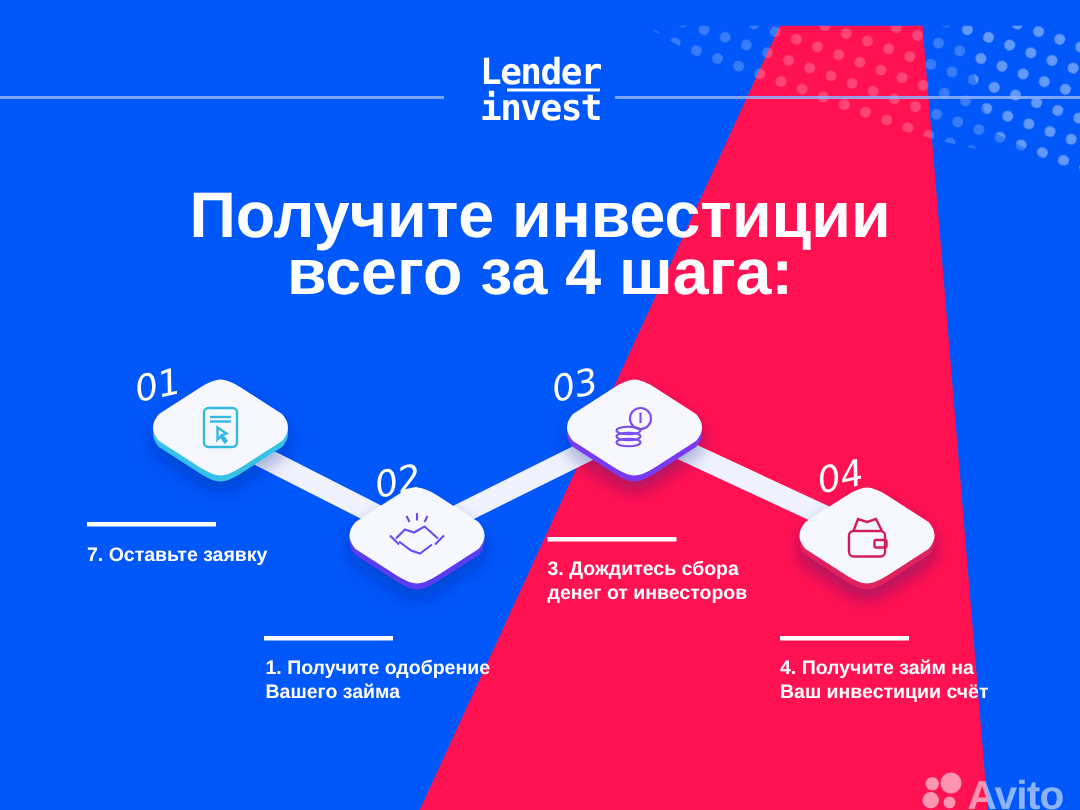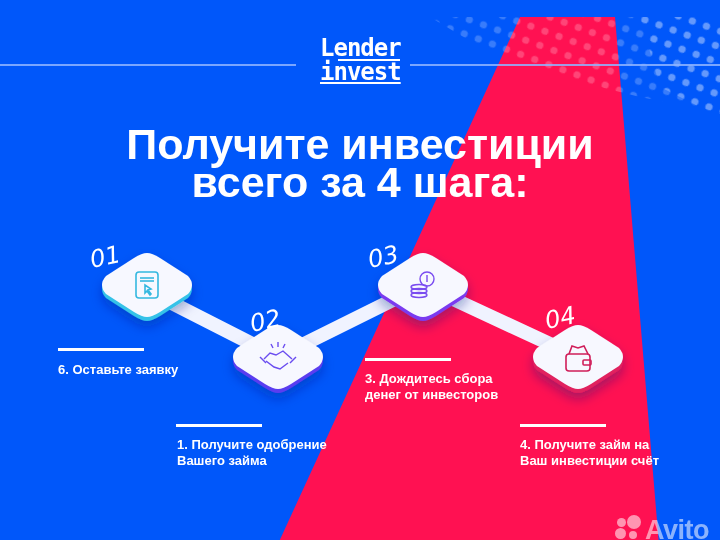--- a/index.html
+++ b/index.html
@@ -3,21 +3,21 @@
   <meta charset="utf-8">
   <style>
     html, body { margin:0; padding:0; }
     body { width:720px; height:540px; overflow:hidden; position:relative; background:#0057fa; font-family:"Liberation Sans", sans-serif; }
     .canvas { position:absolute; left:0; top:17px; width:720px; height:388px; }
     .beam { position:absolute; left:0; top:0; width:720px; height:540px; }
     .hline { position:absolute; top:47px; height:2px; background:#8fb4ff; opacity:.85; }
     .logo { position:absolute; left:320px; top:20px; width:80px; text-align:center; color:#fff; font-family:"DejaVu Sans Mono", monospace; font-weight:bold; line-height:22px; }
     .logo .l1 { font-size:24px; letter-spacing:-1px; display:block; }
     .logo .bar { display:block; height:2px; background:#fff; width:62px; margin:0 auto 0 18px; }
-    .logo .l2 { font-size:24px; letter-spacing:-1px; display:block;text-decoration:underline; }
+    .logo .l2 { font-size:24px; letter-spacing:-1px; display:block; }
     .title { position:absolute; left:0; top:108px; width:720px; text-align:center; color:#fff; font-size:43px; font-weight:bold; line-height:38px; }
     .num { position:absolute; color:#fff; font-family:"DejaVu Sans", sans-serif; font-style:italic; font-size:24px; font-weight:300; transform:rotate(-12deg); }
     .step-label { position:absolute; color:#fff; font-size:13px; line-height:16px; font-weight:bold; }
     .step-bar { position:absolute; height:3px; background:#fff; width:86px; }
     .avito { position:absolute; left:615px; top:498px; display:flex; opacity:.55; }
     .avito .dots { position:relative; width:28px; height:26px; }
     .avito .dots span { position:absolute; border-radius:50%; background:#fff; }
     .avito .txt { color:#fff; font-weight:bold; font-size:27px; margin-left:2px; letter-spacing:-0.5px; }
   </style>
 </head>
@@ -105,21 +105,21 @@
     <div>всего за 4 шага:</div>
   </div>
 
   <div class="num" style="left:90px; top:226px;">01</div>
   <div class="num" style="left:250px; top:290px;">02</div>
   <div class="num" style="left:368px; top:226px;">03</div>
   <div class="num" style="left:545px; top:287px;">04</div>
 
   <div class="step-bar" style="left:58px; top:331px;"></div>
   <div class="step-label" style="left:58px; top:345px;">
-    <div>6. Оставьте заявку</div>
+    <div>7. Оставьте заявку</div>
   </div>
 
   <div class="step-bar" style="left:176px; top:407px;"></div>
   <div class="step-label" style="left:177px; top:420px;">
     <div>1. Получите одобрение</div>
     <div>Вашего займа</div>
   </div>
 
   <div class="step-bar" style="left:365px; top:341px;"></div>
   <div class="step-label" style="left:365px; top:354px;">

